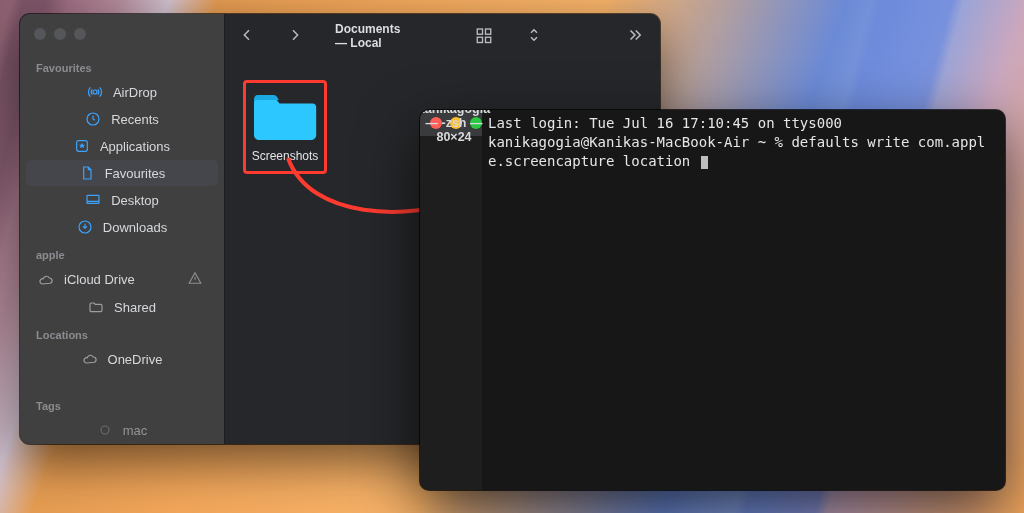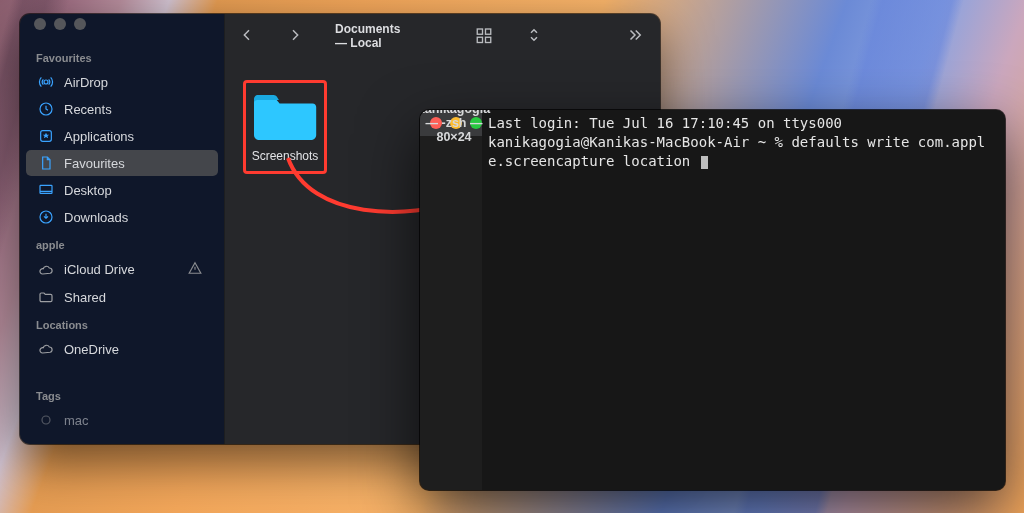--- a/index.html
+++ b/index.html
@@ -28,37 +28,39 @@
     left: 20px; top: 14px;
     width: 640px; height: 430px;
     background: #2a2b2e;
     border-radius: 10px;
     box-shadow: 0 18px 50px rgba(0,0,0,.55), 0 0 0 1px rgba(0,0,0,.6);
     display: flex;
     overflow: hidden;
   }
   .sidebar {
     width: 205px; height: 100%;
-    background: #0f172a;
+    background: #404040;
+    padding-top: 10px;
     font-size: 13px;
     color: #b6b8bc;
     border-right: 1px solid #1d1e20;
     flex-shrink: 0;
   }
   .traffic { display:flex; gap:8px; padding: 4px 0 14px 14px; }
   .t-dot { width:12px; height:12px; border-radius:50%; background:#55565a; }
   .side-section-label {
     font-size: 11px; font-weight: 600;
     color: #8a8c90; padding: 8px 16px 4px;
   }
   .side-item {
     display:flex; align-items:center; gap:10px;
     padding: 5px 12px; margin: 1px 6px;
     border-radius: 5px; cursor: default;
     color:#d6d8dc;
+    justify-content:center;
   }
   .side-item.selected { background: #44464b; }
   .side-icon { width:16px; height:16px; flex-shrink:0; display:flex; align-items:center; justify-content:center; }
   .side-icon svg { width:16px; height:16px; }
   .side-spacer { flex:1; }
   .warn { color:#8a8c90; margin-right:4px; }
   .tags-sep { margin-top:20px; }
 
   .finder-main { flex:1; display:flex; flex-direction:column; background:#26272a; }
   .toolbar {

